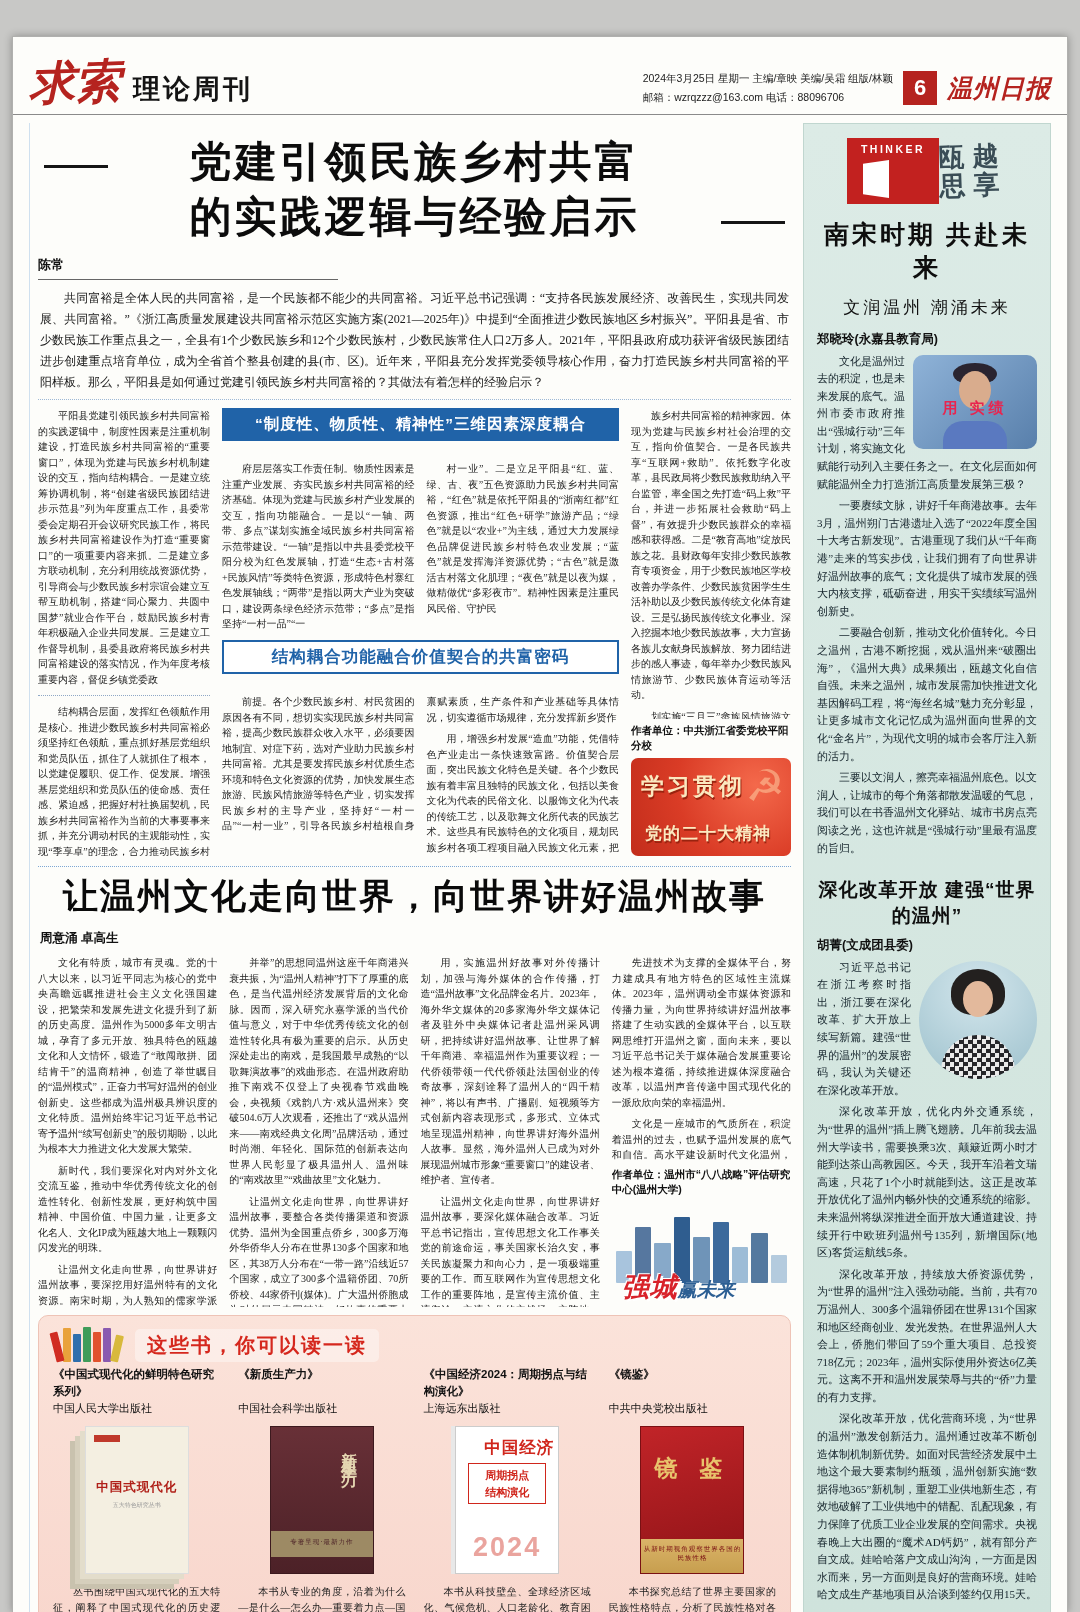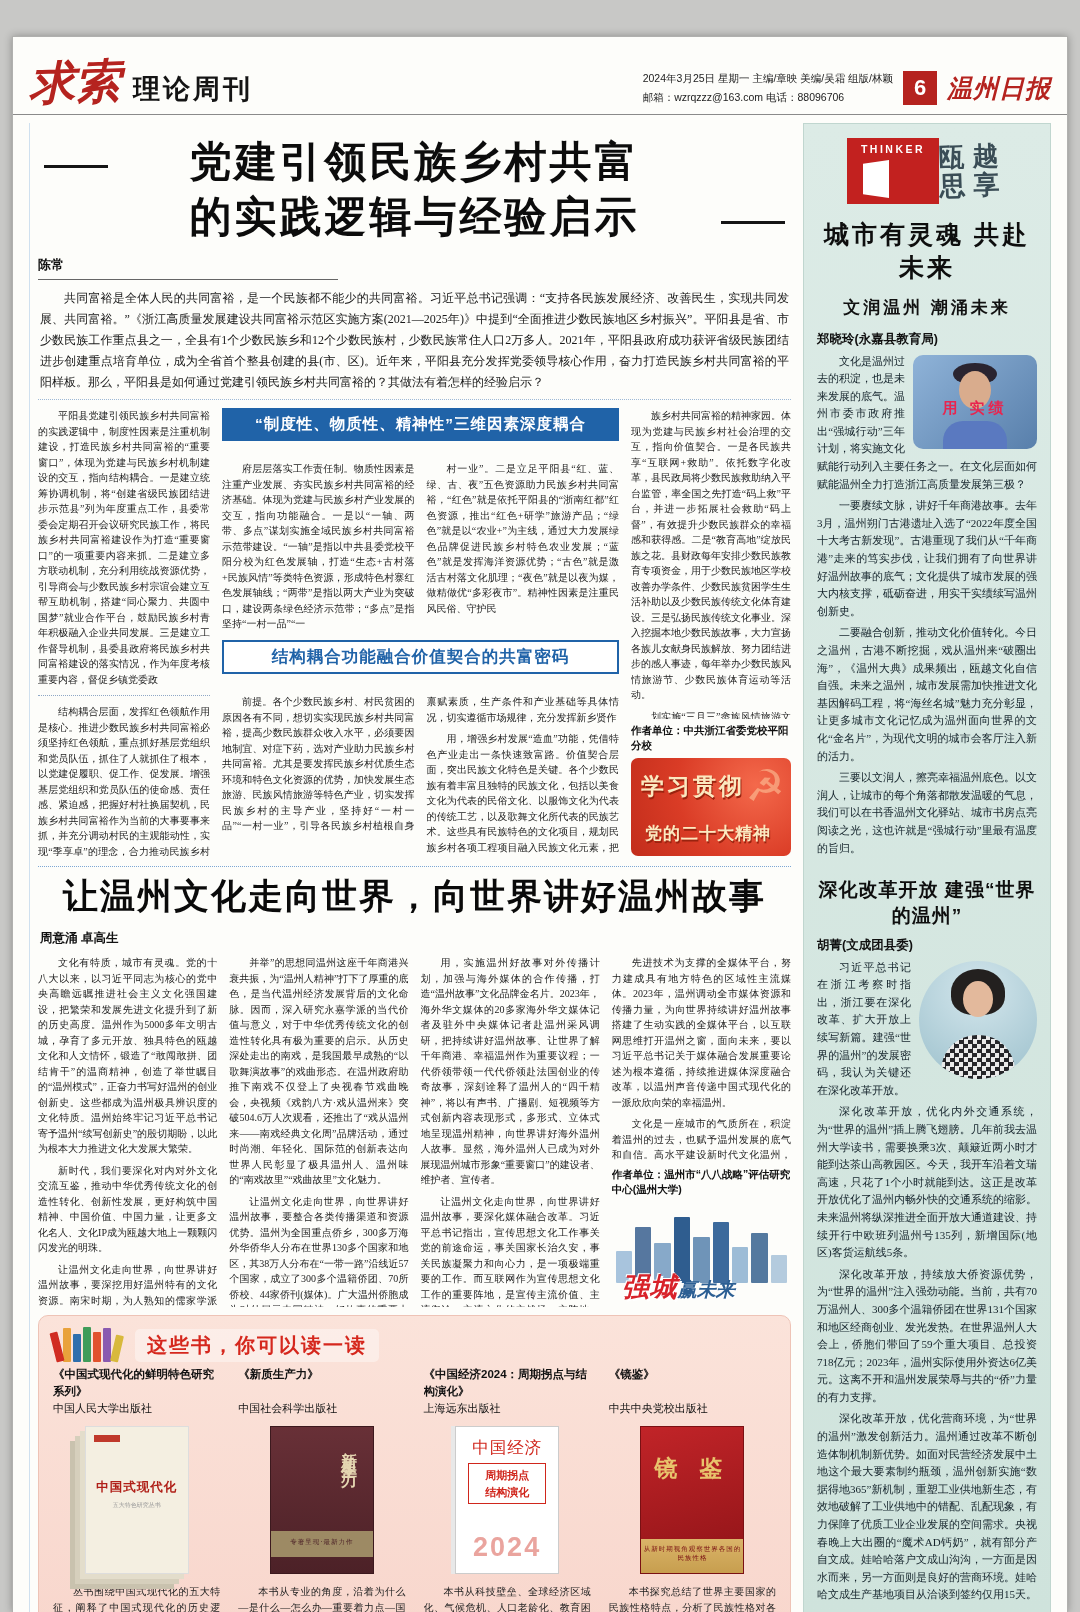--- a/index.html
+++ b/index.html
@@ -95,37 +95,37 @@
   .cv{width:104px;height:148px;box-sizing:border-box;position:relative;overflow:visible}
   .cv1{background:#f4efe1;border:1px solid #ddd;box-shadow:-5px 5px 0 #e3ddcb,-10px 10px 0 #d6cfbc,-15px 15px 0 #c9c2ae}
   .cv1 .bar{position:absolute;top:8px;left:8px;width:26px;height:7px;background:#c0392b}
   .cv1 .t{position:absolute;top:52px;left:0;right:0;text-align:center;color:#b02018;font-weight:900;font-size:12.5px;letter-spacing:1px}
   .cv1 .sub{position:absolute;top:74px;left:0;right:0;text-align:center;color:#999;font-size:6px}
   .cv2{background:linear-gradient(#683037,#4c2127);border:1px solid #3c191e}
   .cv2 .t{position:absolute;top:12px;right:14px;writing-mode:vertical-rl;color:#e5d7b2;font-family:"Liberation Serif",serif;font-size:16px;font-weight:bold;letter-spacing:5px}
   .cv2 .band{position:absolute;bottom:16px;left:0;right:0;height:26px;background:#9d8a64}
   .cv2 .band span{display:block;text-align:center;font-size:6.5px;color:#4c2127;margin-top:7px;letter-spacing:1px}
   .cv3{background:#fff;border:1px solid #ccc;box-shadow:-4px 0 0 #e8e8e8}
-  .cv3 .t{margin:10px 4px 4px;text-align:center;color:#d0261c;font-weight:400;font-size:16.5px;letter-spacing:1px}
+  .cv3 .t{margin:10px 4px 4px;text-align:right;color:#d0261c;font-weight:700;font-size:16.5px;letter-spacing:1px}
   .cv3 .box{margin:4px 12px;border:1.5px solid #d0261c;padding:3px 2px;text-align:center;color:#d0261c;font-weight:bold;font-size:11px;line-height:1.5}
   .cv3 .yr{position:absolute;bottom:10px;left:0;right:0;text-align:center;font-size:27px;font-weight:bold;color:#eaa49e;letter-spacing:2px}
   .cv4{background:linear-gradient(165deg,#c12428,#8e1317);border:1px solid #7a1013}
   .cv4 .t{margin-top:26px;text-align:center;color:#e8c36c;font-family:"Liberation Serif",serif;font-size:23px;font-weight:bold;letter-spacing:8px}
   .cv4 .band{position:absolute;bottom:0;left:0;right:0;height:34px;background:linear-gradient(#dab469,#c79e4e)}
   .cv4 .band span{display:block;text-align:center;font-size:6.5px;color:#7a1013;margin-top:6px;letter-spacing:1px}
   .bk-desc{font-family:"Liberation Serif",serif;font-size:10px;line-height:1.55;text-align:justify;text-indent:2em;color:#222;overflow:hidden;max-height:94px;margin:0}
 
   
   .sb-logo{display:flex;align-items:center;margin:2px 0 14px;justify-content:center}
   .thinker{width:92px;height:66px;background:#c2211f;position:relative;flex:0 0 auto}
   .thinker .t{position:absolute;top:5px;left:4px;right:4px;color:#fff;font-size:10.5px;font-weight:bold;letter-spacing:2.5px;text-align:center}
   .thinker .door{position:absolute;left:16px;top:22px;width:26px;height:38px;background:#fff;clip-path:polygon(0 10%,100% 0,100% 100%,0 90%)}
   .ouyue{font-family:"DejaVu Serif",serif;font-weight:900;color:#3a4d56;font-size:26px;line-height:1.1;letter-spacing:8px;transform:rotate(-2deg)}
   .sb-hl{font-size:25px;font-weight:900;text-align:center;letter-spacing:3px;color:#0e0e0e;margin:2px 0 12px}
-  .sb-sub{font-size:17px;font-weight:bold;text-align:center;letter-spacing:3px;margin-bottom:12px;color:#111}
+  .sb-sub{font-size:17px;font-weight:normal;text-align:center;letter-spacing:3px;margin-bottom:12px;color:#111}
   .sb-author{font-size:12.5px;font-weight:bold;margin:2px 0 4px;color:#101010;line-height:1.4}
   .sb p{font-family:"Liberation Serif",serif;font-size:11px;line-height:1.6;text-align:justify;text-indent:2em;color:#14232b;margin:0 0 4px}
   .sb-h2{font-size:19px;font-weight:900;text-align:center;letter-spacing:1px;margin:16px 0 8px;color:#0e0e0e}
   .ph1{float:right;width:124px;height:94px;border-radius:10px;margin:2px 0 6px 8px;background:linear-gradient(135deg,#8fb3d8,#587fab);position:relative;overflow:hidden}
   .ph1 .txt{position:absolute;top:44px;left:6px;right:6px;color:#e8254f;font-weight:900;font-size:15px;letter-spacing:4px;text-align:center;z-index:2}
   .ph1 .face{position:absolute;left:46px;top:16px;width:32px;height:38px;border-radius:50%;background:#d9ac8d;z-index:1}
   .ph1 .hair{position:absolute;left:40px;top:8px;width:44px;height:22px;border-radius:50%;background:#2a2430;z-index:0}
   .ph1 .body{position:absolute;left:30px;bottom:-6px;width:64px;height:34px;border-radius:20px 20px 0 0;background:#5a79c0;z-index:1}
   .phc{float:right;border-radius:50%;margin:2px 0 6px 8px;position:relative;overflow:hidden}
   .ph2{width:118px;height:118px;background:radial-gradient(circle at 50% 25%,#d3e6ec,#9cc0cc)}
@@ -327,21 +327,21 @@
         <div class="thinker">
           <div class="t">THINKER</div>
           <div class="door"></div>
         </div>
         <div class="ouyue">
           <div>瓯越</div>
           <div>思享</div>
         </div>
       </div>
 
-      <div class="sb-hl">城市有灵魂  共赴未来</div>
+      <div class="sb-hl">南宋时期  共赴未来</div>
       <div class="sb-sub">文润温州  潮涌未来</div>
 
       <div class="clearfix">
         <div class="sb-author">郑晓玲(永嘉县教育局)</div>
         <div class="ph1">
           <div class="hair"></div>
           <div class="face"></div>
           <div class="body"></div>
           <div class="txt">用 实绩</div>
         </div>

